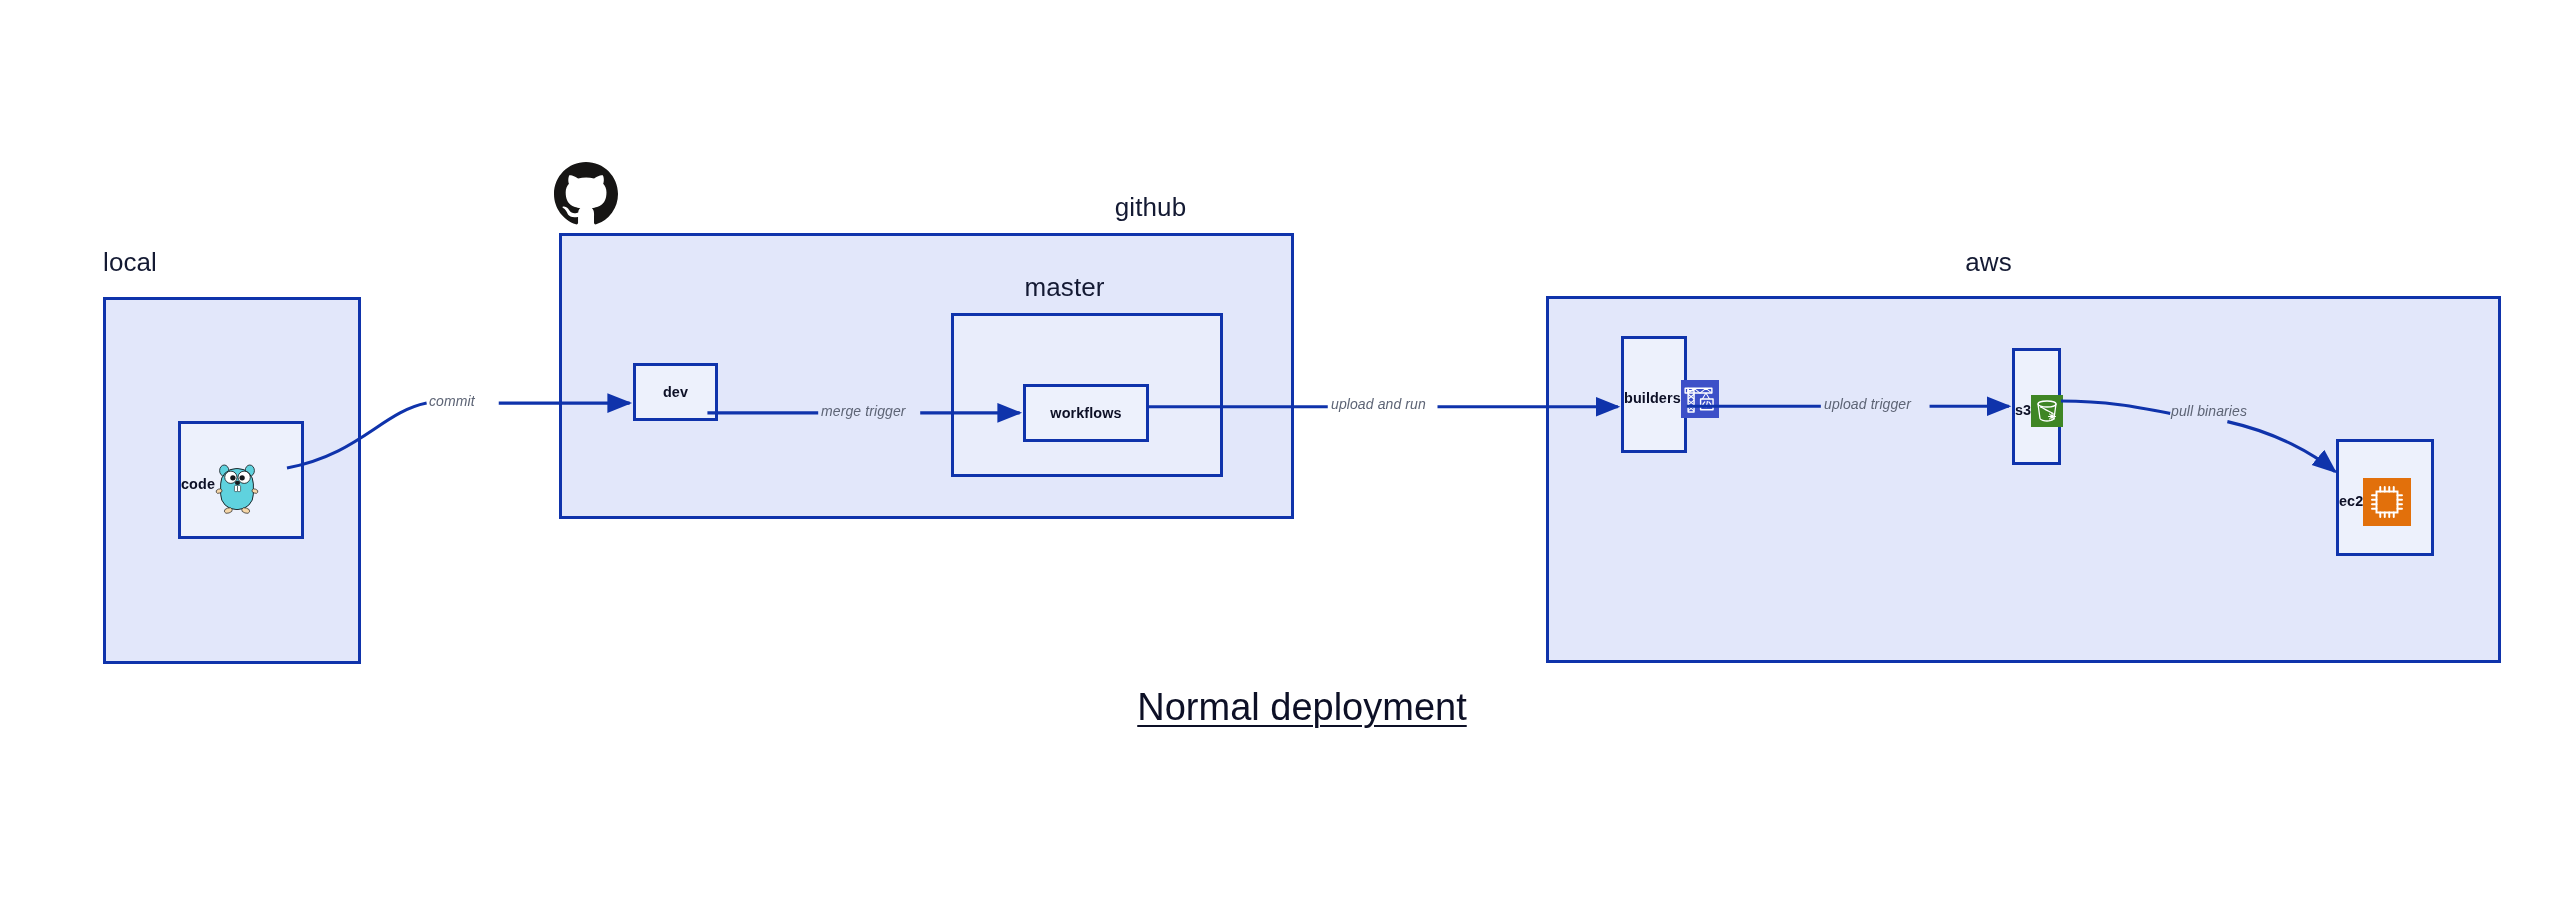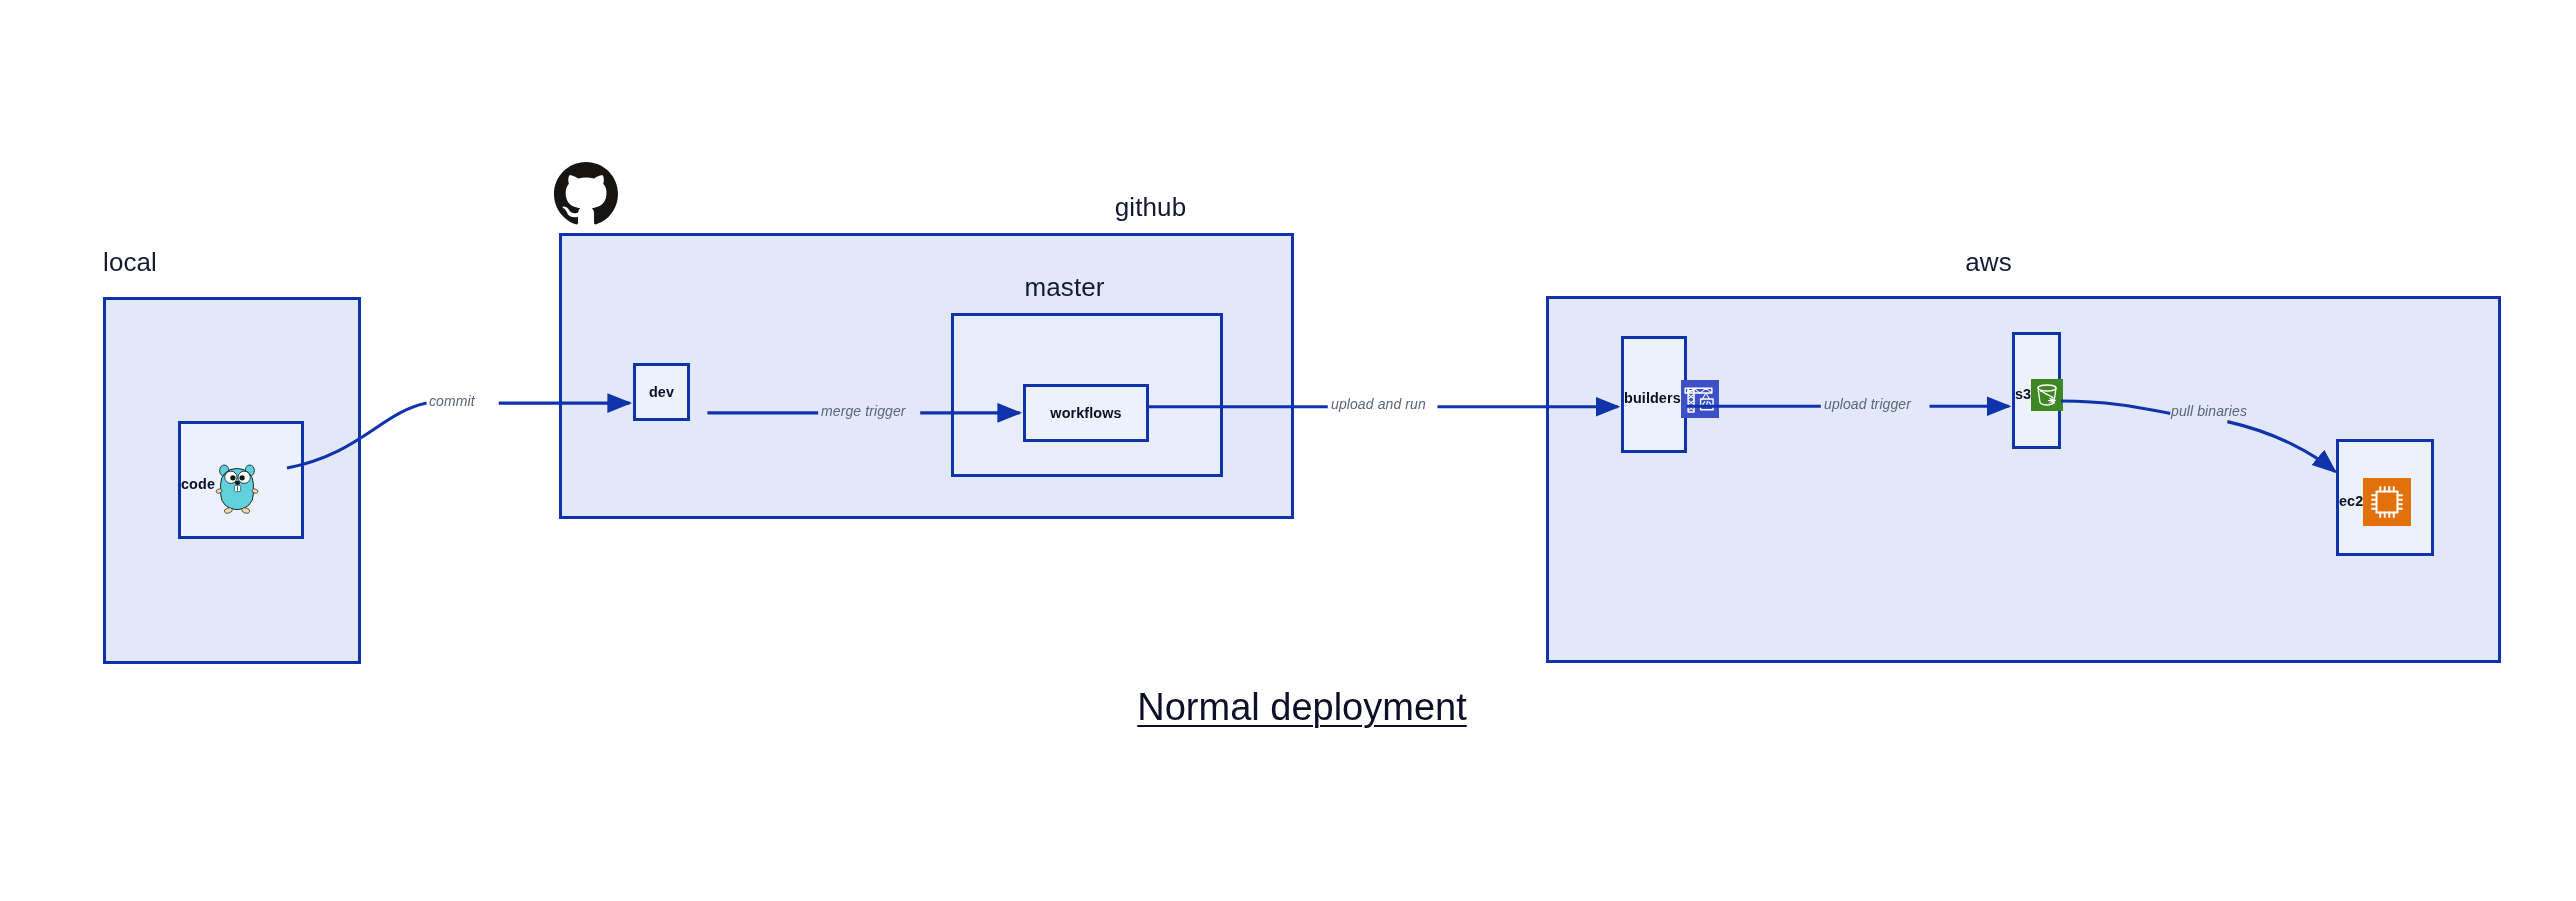--- a/index.html
+++ b/index.html
@@ -125,21 +125,21 @@
         0-.87.31-1.59.82-2.15-.08-.2-.36-1.02.08-2.12 0 0 .67-.21 2.2.82.64-.18 1.32-.27 2-.27.68 0
         1.36.09 2 .27 1.53-1.04 2.2-.82 2.2-.82.44 1.1.16 1.92.08 2.12.51.56.82 1.27.82 2.15 0 3.07-1.87
         3.75-3.65 3.95.29.25.54.73.54 1.48 0 1.07-.01 1.93-.01 2.2 0 .21.15.46.55.38A8.01 8.01 0 0 0 16
         8c0-4.42-3.58-8-8-8z"></path>
     </svg>
   </div>
 
   <div class="group-label" style="left:1037px;top:192px;width:227px;text-align:center;">github</div>
   <div class="group" id="g-github" style="left:559px;top:233px;width:735px;height:286px;"></div>
 
-  <div class="node" id="n-dev" style="left:633px;top:363px;width:57px;height:58px;justify-content:center;">
+  <div class="node" id="n-dev" style="left:633px;top:363px;width:85px;height:58px;justify-content:center;">
     <span class="node-label">dev</span>
   </div>
 
   <div class="group-label" style="left:951px;top:272px;width:227px;text-align:center;font-size:26px;">master</div>
   <div class="group inner" id="g-master" style="left:951px;top:313px;width:272px;height:164px;"></div>
 
   <div class="node" id="n-workflows" style="left:1023px;top:384px;width:126px;height:58px;justify-content:center;align-items:center;">
     <span class="node-label">workflows</span>
   </div>
 
@@ -167,21 +167,21 @@
         </g>
         <g fill="none" stroke="#ffffff" stroke-width="2" stroke-linecap="round" stroke-linejoin="round">
           <path d="M40 37 L36.5 41 L40 45"></path>
           <path d="M47 37 L50.5 41 L47 45"></path>
           <path d="M44.5 36.5 L42.5 45.5"></path>
         </g>
       </svg>
     </span>
   </div>
 
-  <div class="node" id="n-s3" style="left:2012px;top:332px;width:49px;height:117px;padding-top:6.2px;">
+  <div class="node" id="n-s3" style="left:2012px;top:348px;width:49px;height:117px;padding-top:6.2px;">
     <span class="node-label">s3</span>
     <span class="node-icon" style="margin-top:5.2px;">
       <svg width="32" height="32" viewBox="0 0 64 64" xmlns="http://www.w3.org/2000/svg">
         <rect x="0" y="0" width="64" height="64" fill="#3f8624"></rect>
         <g fill="none" stroke="#ffffff" stroke-width="2.6" stroke-linecap="round" stroke-linejoin="round">
 
           <path d="M14 18 L18 47 C18 50 28 52 32 52 C36 52 45 50 46 47 L50 18"></path>
 
           <ellipse cx="32" cy="18" rx="18" ry="6"></ellipse>
 

